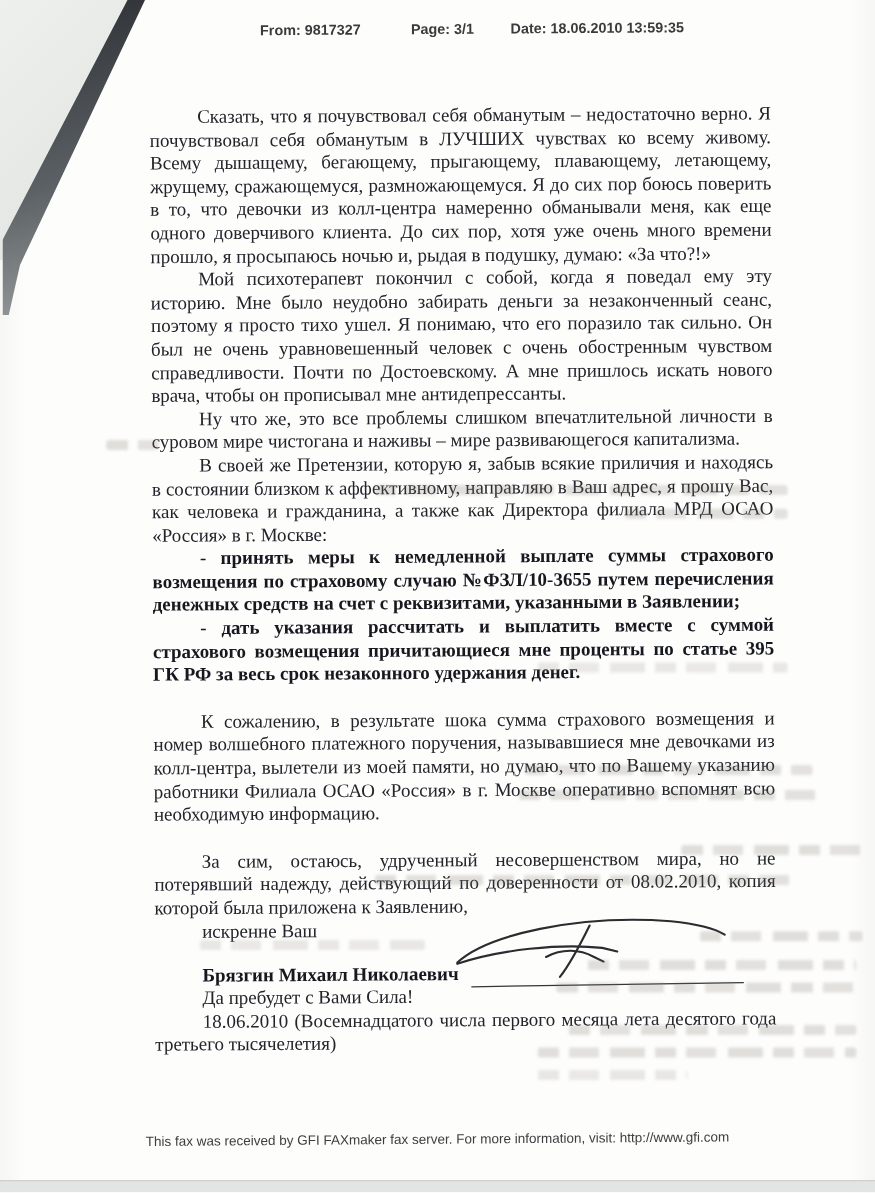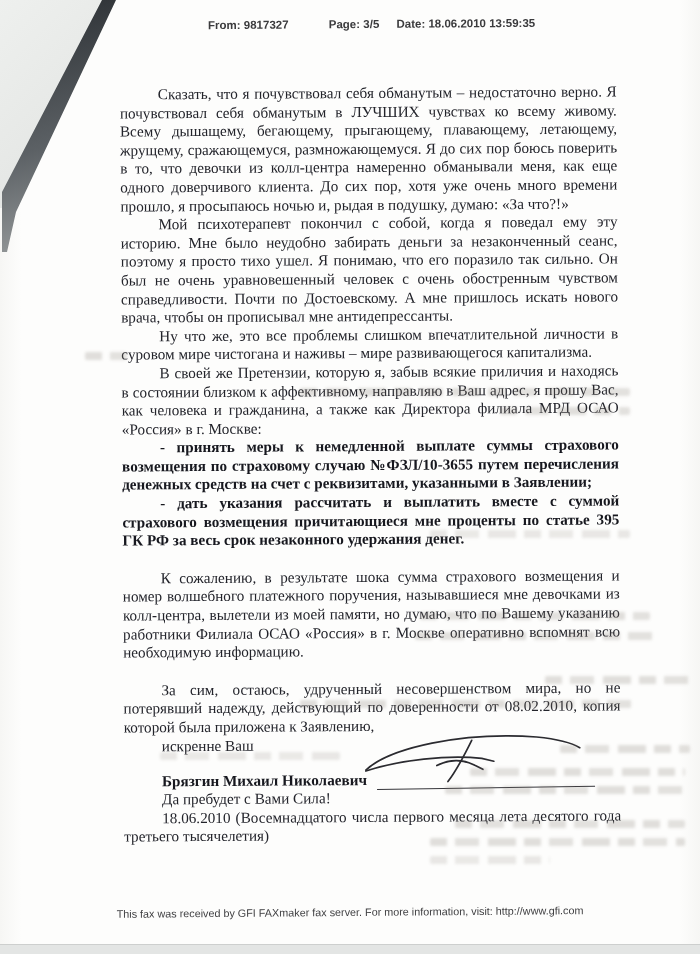--- a/index.html
+++ b/index.html
@@ -28,21 +28,21 @@
   }
   
   .fax-header{
     position:absolute;top:18px;left:208px;
     font-family:"Liberation Sans","DejaVu Sans",sans-serif;
     font-size:11.5px;color:#3b3b3d;white-space:nowrap;
     transform:rotate(-0.4deg);
   }
   .fax-header span{display:inline-block;font-weight:bold;}
   .fax-header .fh-page{margin-left:37px;}
-  .fax-header .fh-date{margin-left:14px;}
+  .fax-header .fh-date{margin-left:26px;}
   
   .letter{
     position:absolute;top:84px;left:122px;width:497px;
     transform:rotate(-0.35deg);
     font-size:15.2px;line-height:18.6px;
     text-align:justify;
   }
   .letter p{margin:0;text-indent:38px;}
   .letter p.gap-top{margin-top:19px;}
   .letter p.bold{font-weight:700;color:#17181f;}
@@ -80,21 +80,21 @@
 </head>
 <body>
 
 <div class="page">
 
   <div class="corner-fold"></div>
   <div class="corner-band"></div>
 
   <div class="fax-header">
     <span class="fh-from">From: 9817327</span>
-    <span class="fh-page">Page: 3/5</span>
+    <span class="fh-page">Page: 3/1</span>
     <span class="fh-date">Date: 18.06.2010 13:59:35</span>
   </div>
 
   <div class="letter">
     <p>Сказать, что я почувствовал себя обманутым – недостаточно верно. Я почувствовал себя обманутым в ЛУЧШИХ чувствах ко всему живому. Всему дышащему, бегающему, прыгающему, плавающему, летающему, жрущему, сражающемуся, размножающемуся. Я до сих пор боюсь поверить в то, что девочки из колл-центра намеренно обманывали меня, как еще одного доверчивого клиента. До сих пор, хотя уже очень много времени прошло, я просыпаюсь ночью и, рыдая в подушку, думаю: «За что?!»</p>
     <p>Мой психотерапевт покончил с собой, когда я поведал ему эту историю. Мне было неудобно забирать деньги за незаконченный сеанс, поэтому я просто тихо ушел. Я понимаю, что его поразило так сильно. Он был не очень уравновешенный человек с очень обостренным чувством справедливости. Почти по Достоевскому. А мне пришлось искать нового врача, чтобы он прописывал мне антидепрессанты.</p>
     <p>Ну что же, это все проблемы слишком впечатлительной личности в суровом мире чистогана и наживы – мире развивающегося капитализма.</p>
     <p>В своей же Претензии, которую я, забыв всякие приличия и находясь в состоянии близком к аффективному, направляю в Ваш адрес, я прошу Вас, как человека и гражданина, а также как Директора филиала МРД ОСАО «Россия» в г. Москве:</p>
     <p class="bold">- принять меры к немедленной выплате суммы страхового возмещения по страховому случаю №ФЗЛ/10-3655 путем перечисления денежных средств на счет с реквизитами, указанными в Заявлении;</p>
     <p class="bold">- дать указания рассчитать и выплатить вместе с суммой страхового возмещения причитающиеся мне проценты по статье 395 ГК РФ за весь срок незаконного удержания денег.</p>

